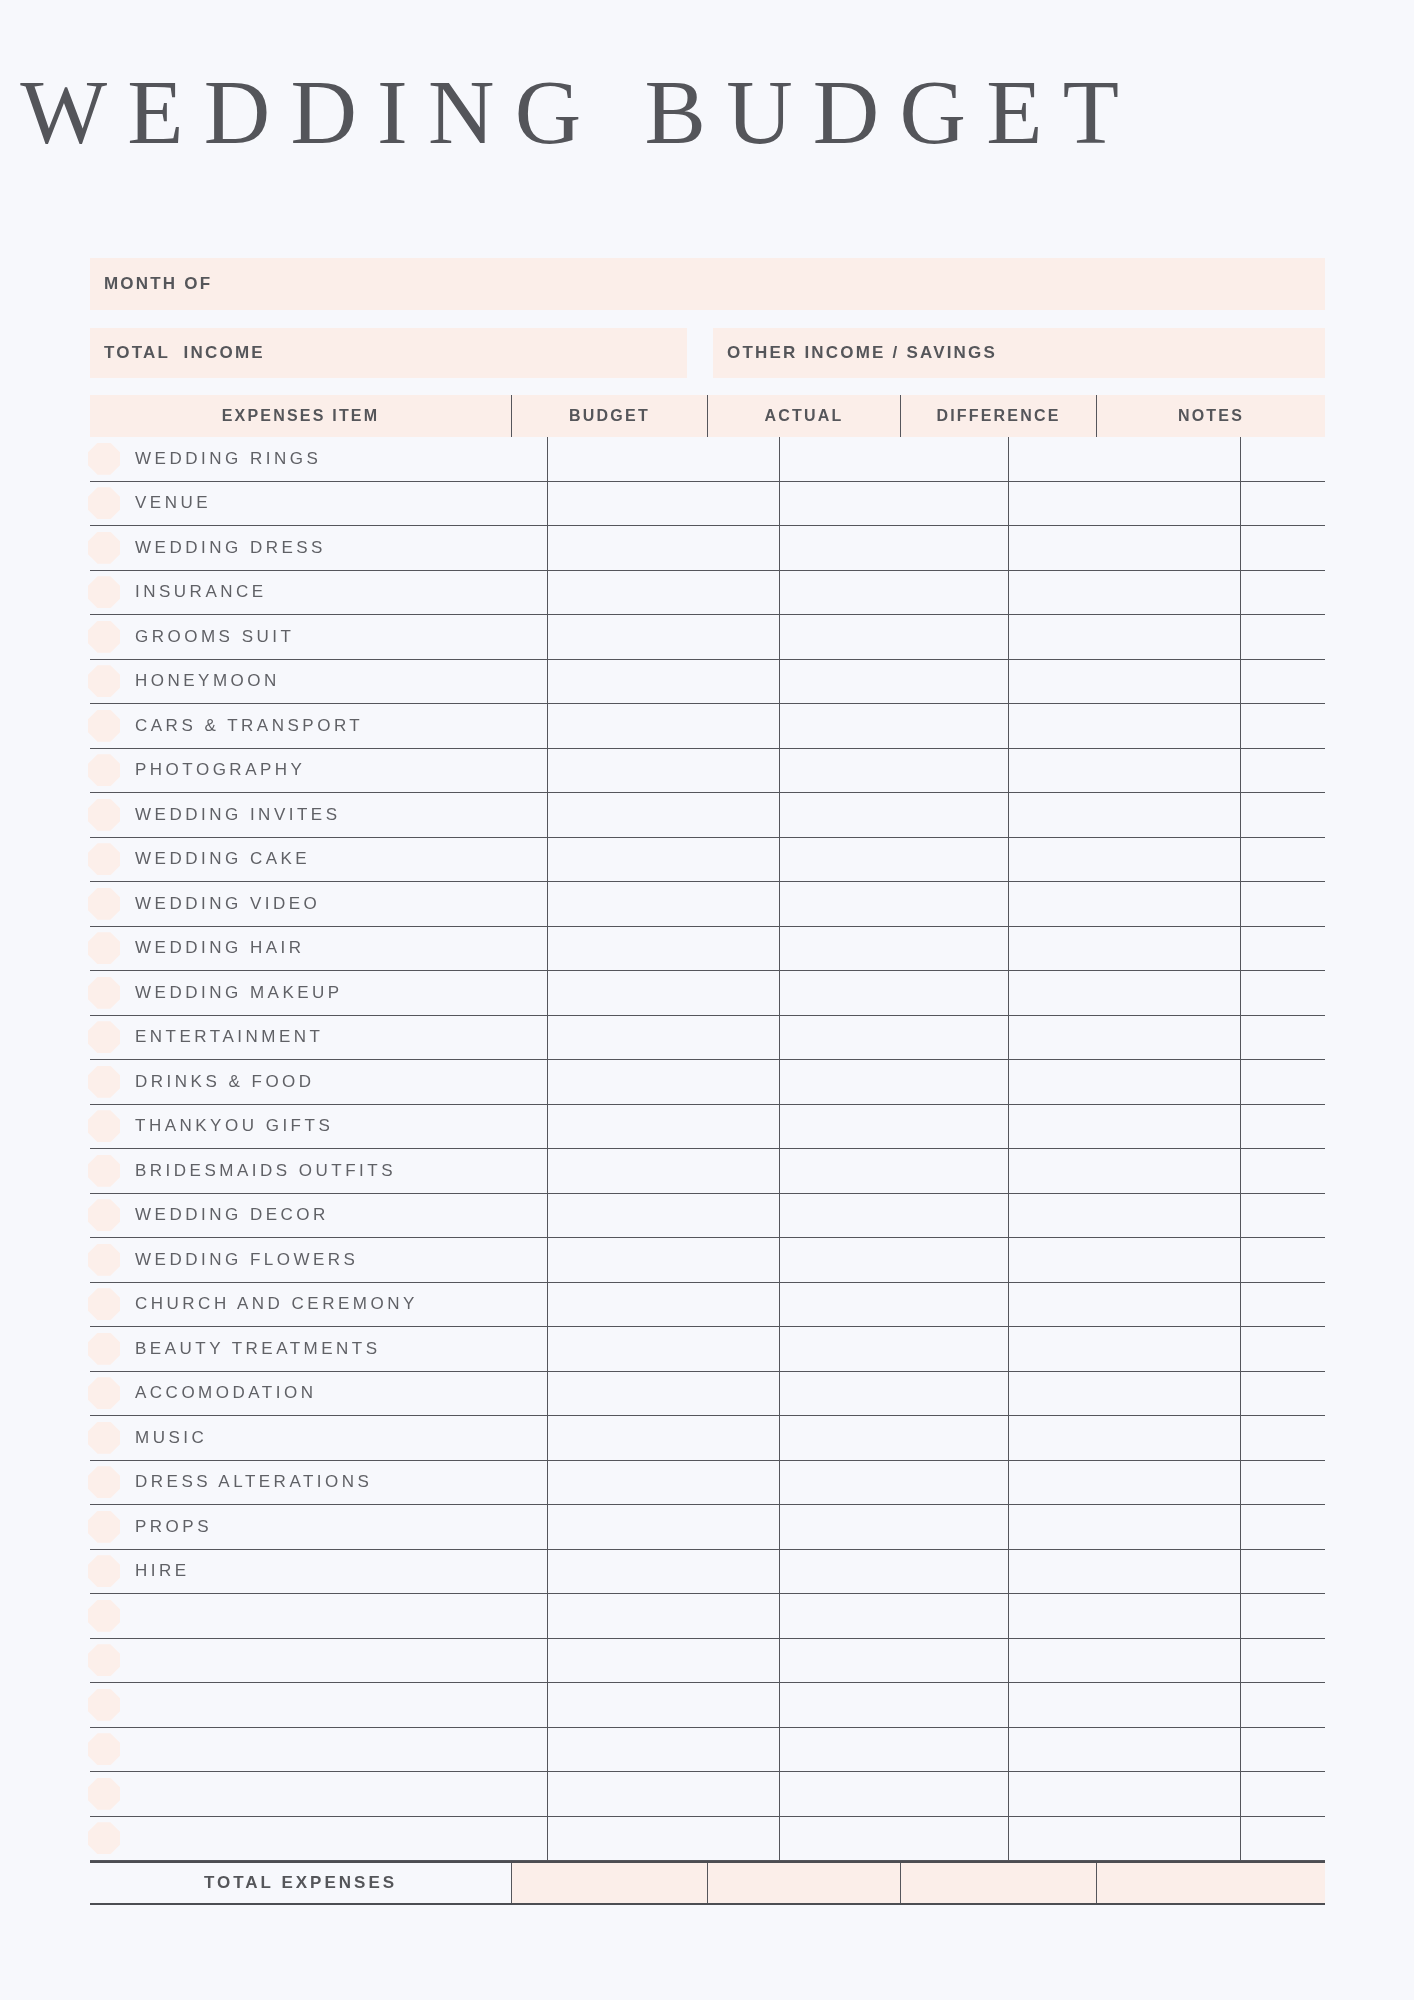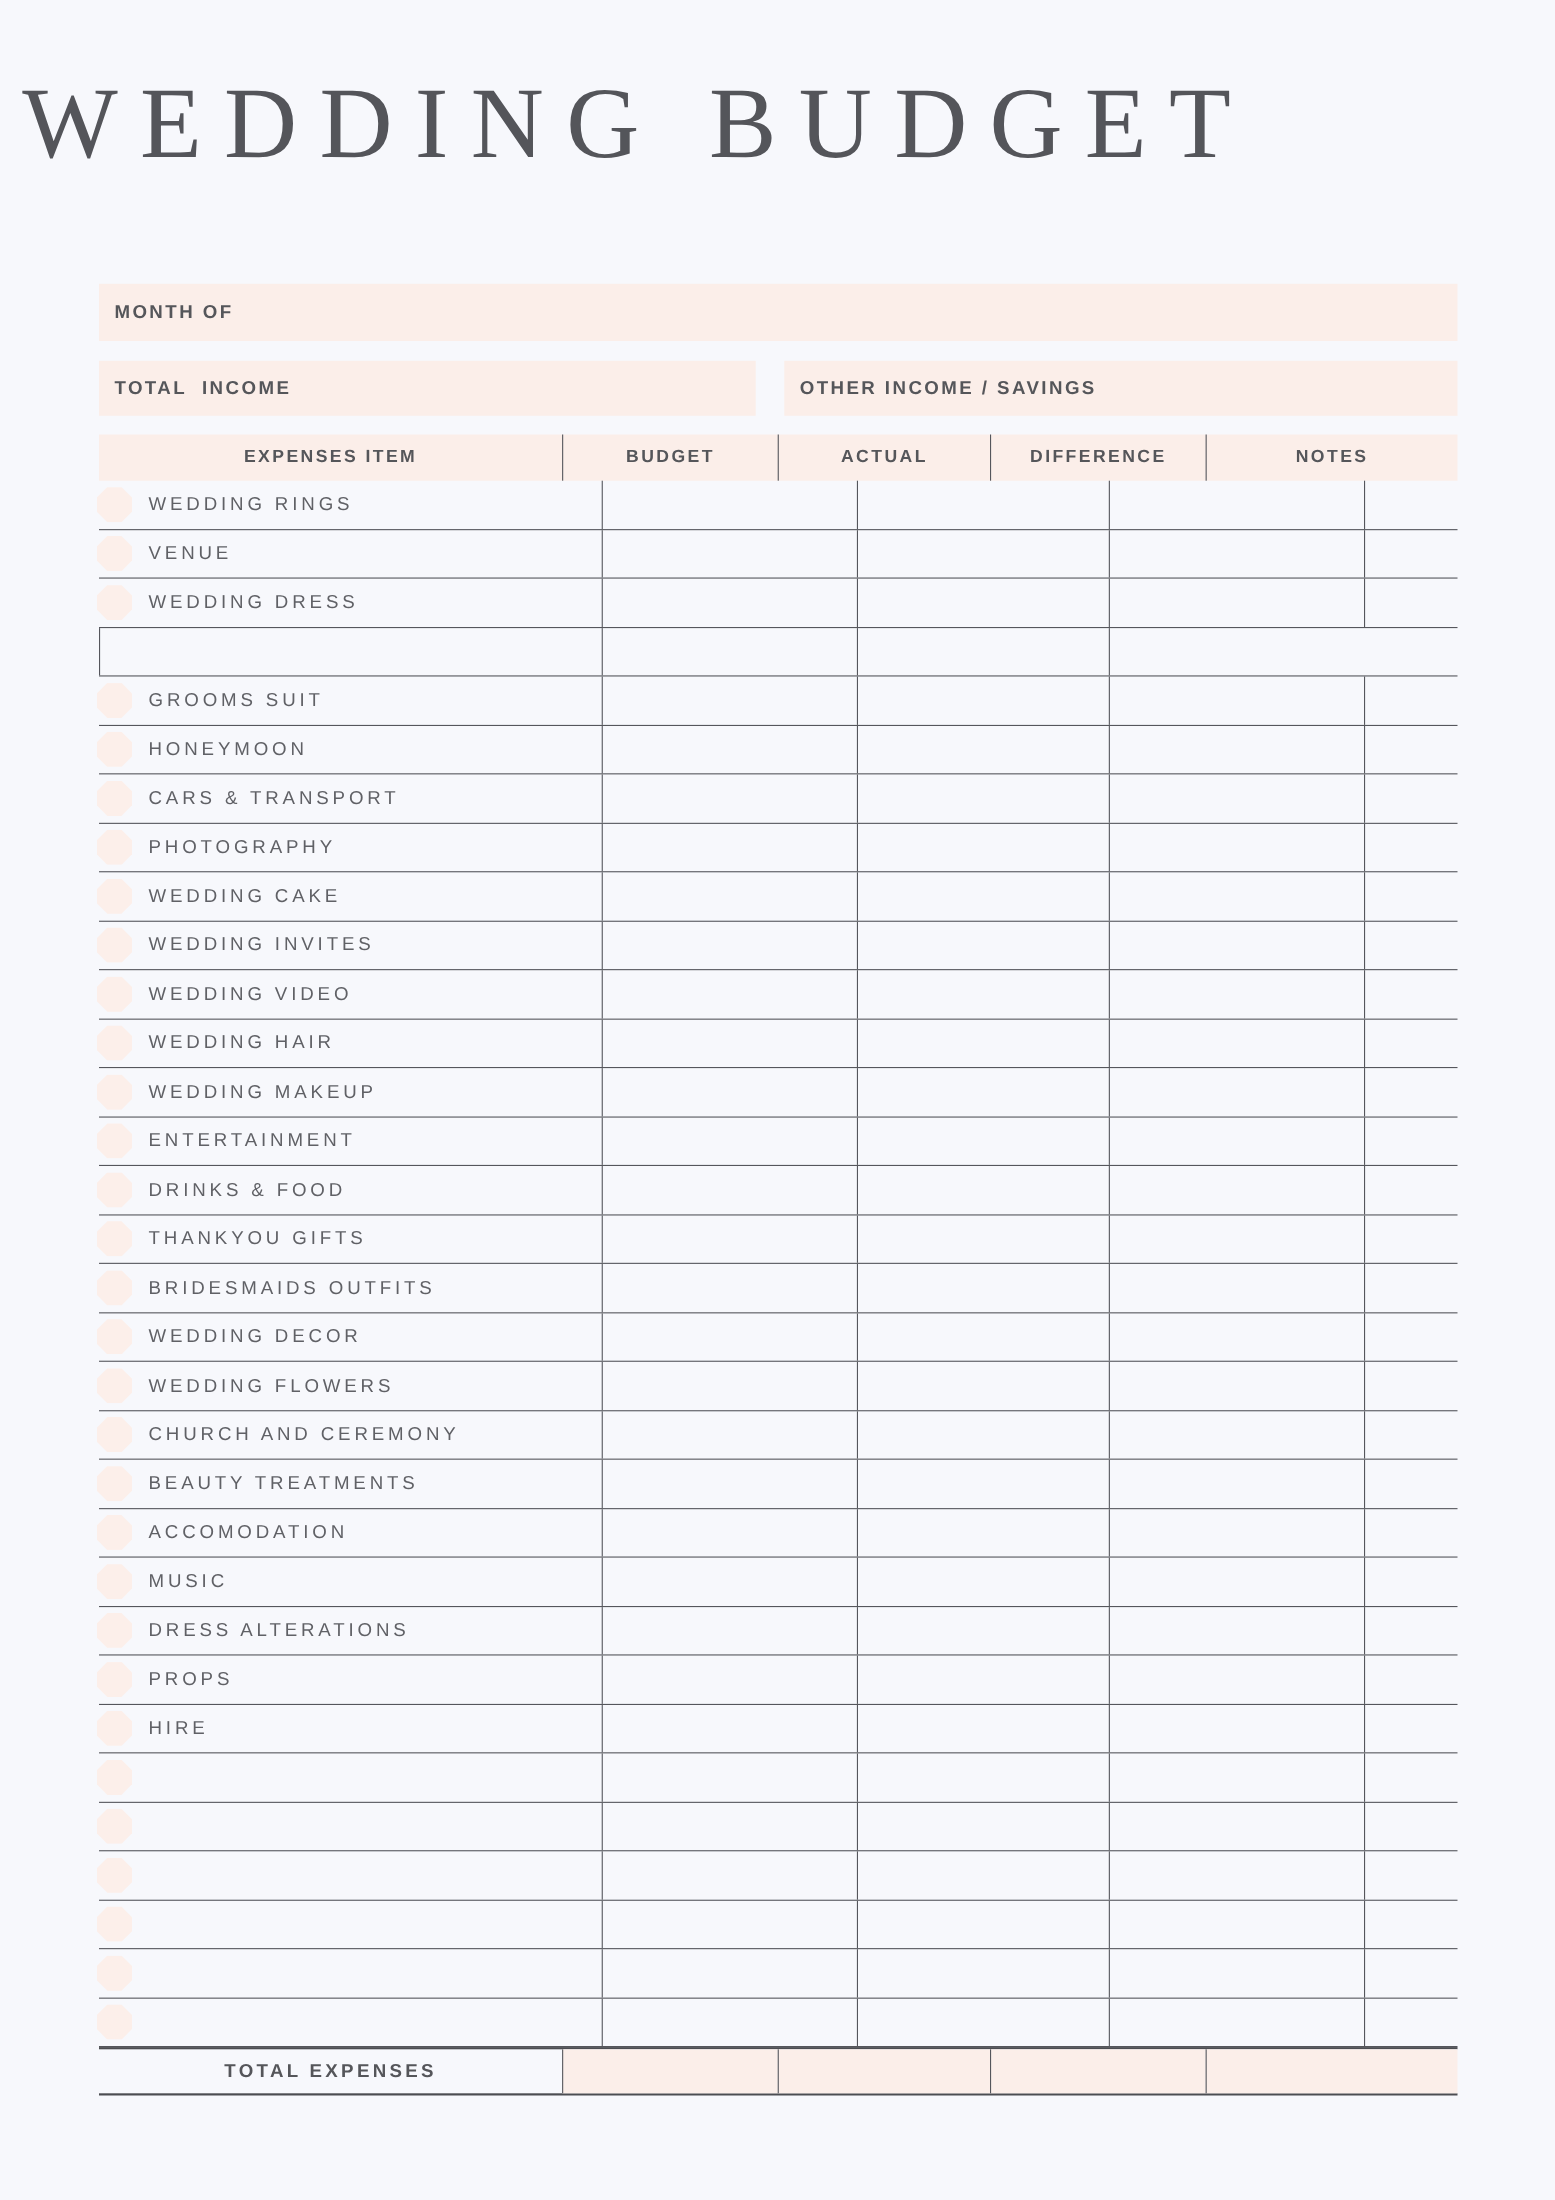--- a/index.html
+++ b/index.html
@@ -159,20 +159,24 @@
       <span class="bullet"></span>
       <span class="item-label">WEDDING DRESS</span>
     </div>
     <div class="cell v"></div>
     <div class="cell v"></div>
     <div class="cell v"></div>
     <div class="cell v"></div>
   </div>
 
   <div class="grid row">
+    <div class="cell c-item">
+      <span class="bullet"></span>
+      <span class="item-label">INSURANCE</span>
+    </div>
     <div class="cell v"></div>
     <div class="cell v"></div>
     <div class="cell v"></div>
     <div class="cell v"></div>
   </div>
 
   <div class="grid row">
     <div class="cell c-item">
       <span class="bullet"></span>
       <span class="item-label">GROOMS SUIT</span>
@@ -212,32 +216,32 @@
     </div>
     <div class="cell v"></div>
     <div class="cell v"></div>
     <div class="cell v"></div>
     <div class="cell v"></div>
   </div>
 
   <div class="grid row">
     <div class="cell c-item">
       <span class="bullet"></span>
+      <span class="item-label">WEDDING INVITES</span>
+    </div>
+    <div class="cell v"></div>
+    <div class="cell v"></div>
+    <div class="cell v"></div>
+    <div class="cell v"></div>
+  </div>
+
+  <div class="grid row">
+    <div class="cell c-item">
+      <span class="bullet"></span>
       <span class="item-label">WEDDING CAKE</span>
-    </div>
-    <div class="cell v"></div>
-    <div class="cell v"></div>
-    <div class="cell v"></div>
-    <div class="cell v"></div>
-  </div>
-
-  <div class="grid row">
-    <div class="cell c-item">
-      <span class="bullet"></span>
-      <span class="item-label">WEDDING INVITES</span>
     </div>
     <div class="cell v"></div>
     <div class="cell v"></div>
     <div class="cell v"></div>
     <div class="cell v"></div>
   </div>
 
   <div class="grid row">
     <div class="cell c-item">
       <span class="bullet"></span>

